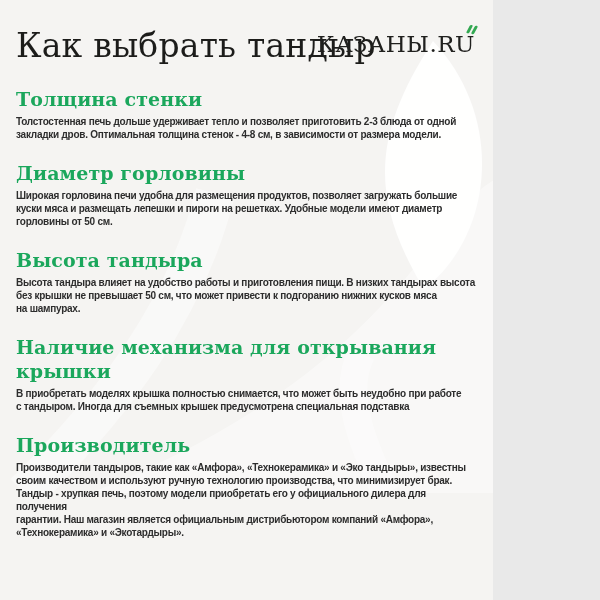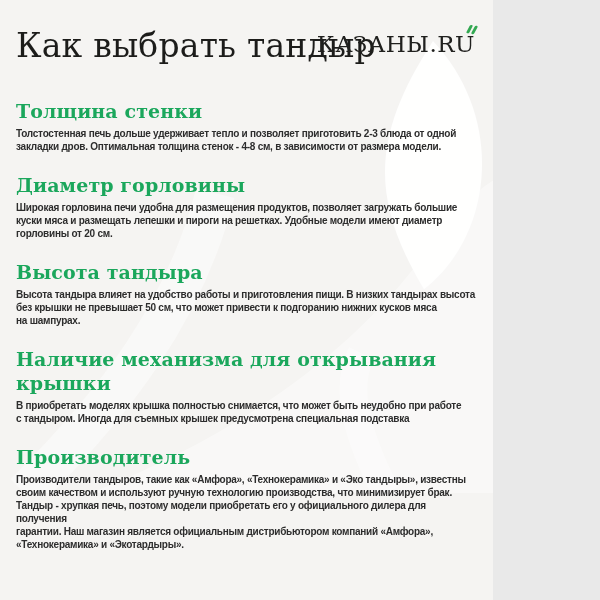--- a/index.html
+++ b/index.html
@@ -72,21 +72,21 @@
   }
   section h2 {
     margin: 20px 0 4px 0;
     font-family: "DejaVu Serif", "Liberation Serif", serif;
     font-weight: bold;
     font-size: 19px;
     line-height: 24px;
     color: var(--accent-green);
     letter-spacing: 0.1px;
   }
-  section:first-of-type h2 { margin-top: 33px; }
+  section:first-of-type h2 { margin-top: 21px; }
   section p {
     white-space: pre-line;
     font-size: 10px;
     line-height: 13px;
     letter-spacing: -0.25px;
     color: var(--text);
     max-width: 578px;
     font-weight: bold;
   }
 </style>
@@ -118,21 +118,21 @@
     <section class="section">
       <h2>Толщина стенки</h2>
       <p>Толстостенная печь дольше удерживает тепло и позволяет приготовить 2-3 блюда от одной
 закладки дров. Оптимальная толщина стенок - 4-8 см, в зависимости от размера модели.</p>
     </section>
 
     <section class="section">
       <h2>Диаметр горловины</h2>
       <p>Широкая горловина печи удобна для размещения продуктов, позволяет загружать большие
 куски мяса и размещать лепешки и пироги на решетках. Удобные модели имеют диаметр
-горловины от 20 см.</p>
+горловины от 50 см.</p>
     </section>
 
     <section class="section">
       <h2>Высота тандыра</h2>
       <p>Высота тандыра влияет на удобство работы и приготовления пищи. В низких тандырах высота
 без крышки не превышает 50 см, что может привести к подгоранию нижних кусков мяса
 на шампурах.</p>
     </section>
 
     <section class="section">

